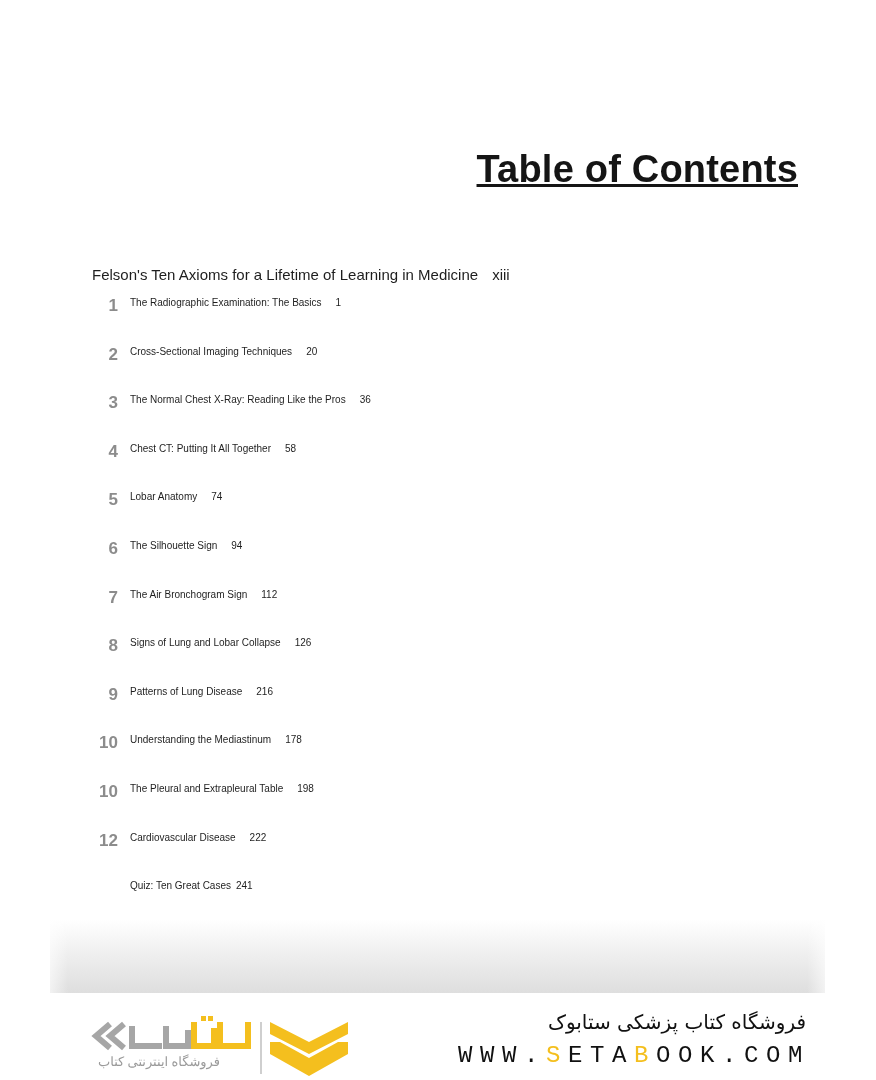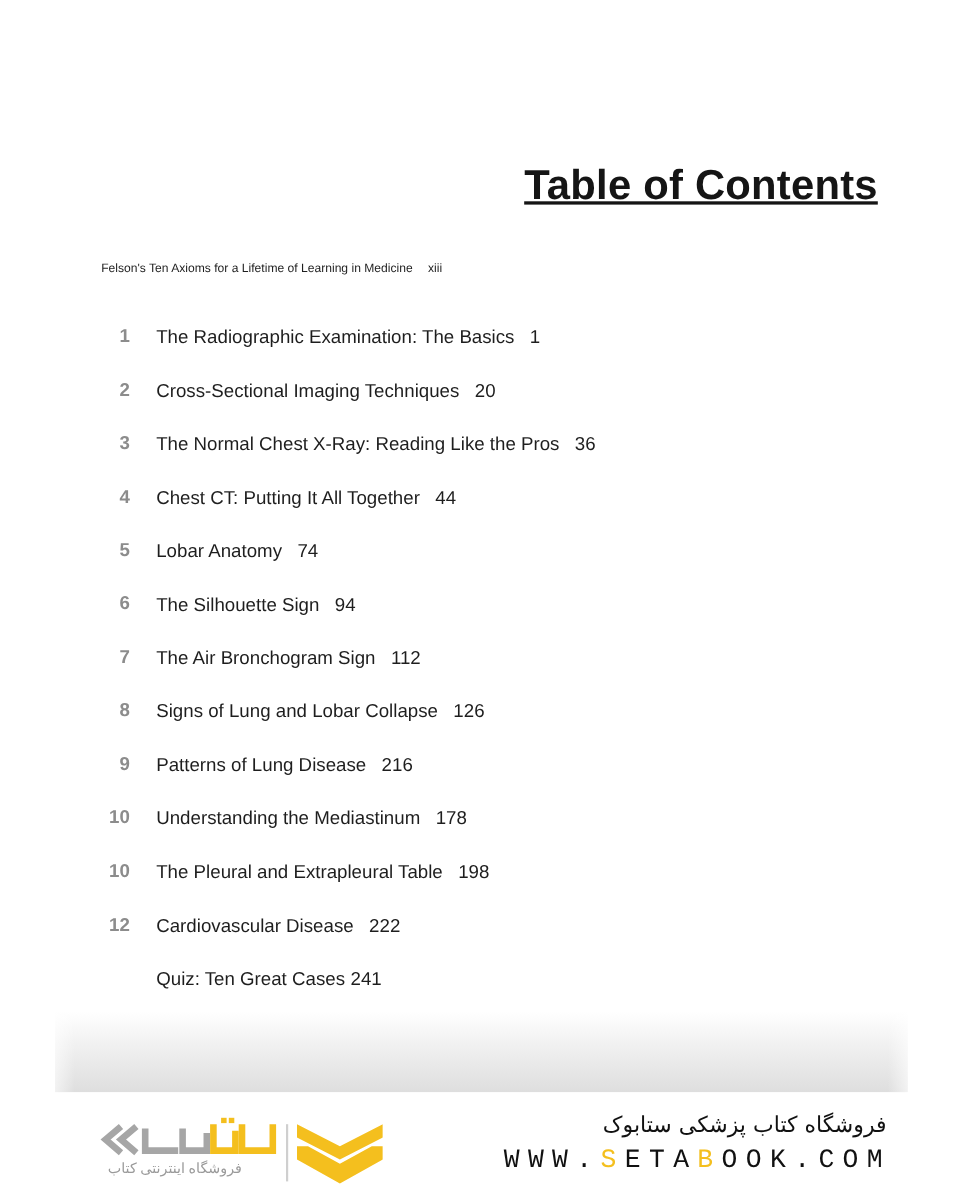--- a/index.html
+++ b/index.html
@@ -13,22 +13,22 @@
       font-size: 38px;
       font-weight: bold;
       letter-spacing: 0.2px;
       color: #151515;
       text-decoration: underline;
     }
 
     .front-entry {
       position: absolute;
       left: 92px;
-      top: 238px;
-      font-size: 11px;
+      top: 266px;
+      font-size: 15px;
       color: #1e1e1e;
       white-space: nowrap;
     }
     .front-entry .page { margin-left: 14px; }
 
     .toc-list { position: absolute; left: 0; top: 296px; width: 876px; }
     .toc-row {
       position: absolute;
       left: 0;
       height: 24px;
@@ -39,23 +39,23 @@
       left: 92px;
       width: 26px;
       text-align: right;
       font-size: 17px;
       font-weight: bold;
       color: #8c8c8c;
       top: 0;
     }
     .toc-title {
       position: absolute;
-      left: 142px;
+      left: 130px;
       top: 1px;
-      font-size: 17px;
+      font-size: 10px;
       color: #1e1e1e;
     }
     .toc-title .page { margin-left: 14px; }
     .toc-title .page.tight { margin-left: 5px; }
 
     .shadow-band {
       position: absolute;
       left: 50px;
       top: 920px;
       width: 775px;
@@ -129,21 +129,21 @@
   <div class="toc-row" style="top:48.6px">
     <span class="toc-num">2</span>
     <span class="toc-title"><span>Cross-Sectional Imaging Techniques</span><span class="page">20</span></span>
   </div>
   <div class="toc-row" style="top:97.2px">
     <span class="toc-num">3</span>
     <span class="toc-title"><span>The Normal Chest X-Ray: Reading Like the Pros</span><span class="page">36</span></span>
   </div>
   <div class="toc-row" style="top:145.8px">
     <span class="toc-num">4</span>
-    <span class="toc-title"><span>Chest CT: Putting It All Together</span><span class="page">44</span></span>
+    <span class="toc-title"><span>Chest CT: Putting It All Together</span><span class="page">58</span></span>
   </div>
   <div class="toc-row" style="top:194.4px">
     <span class="toc-num">5</span>
     <span class="toc-title"><span>Lobar Anatomy</span><span class="page">74</span></span>
   </div>
   <div class="toc-row" style="top:243px">
     <span class="toc-num">6</span>
     <span class="toc-title"><span>The Silhouette Sign</span><span class="page">94</span></span>
   </div>
   <div class="toc-row" style="top:291.6px">

